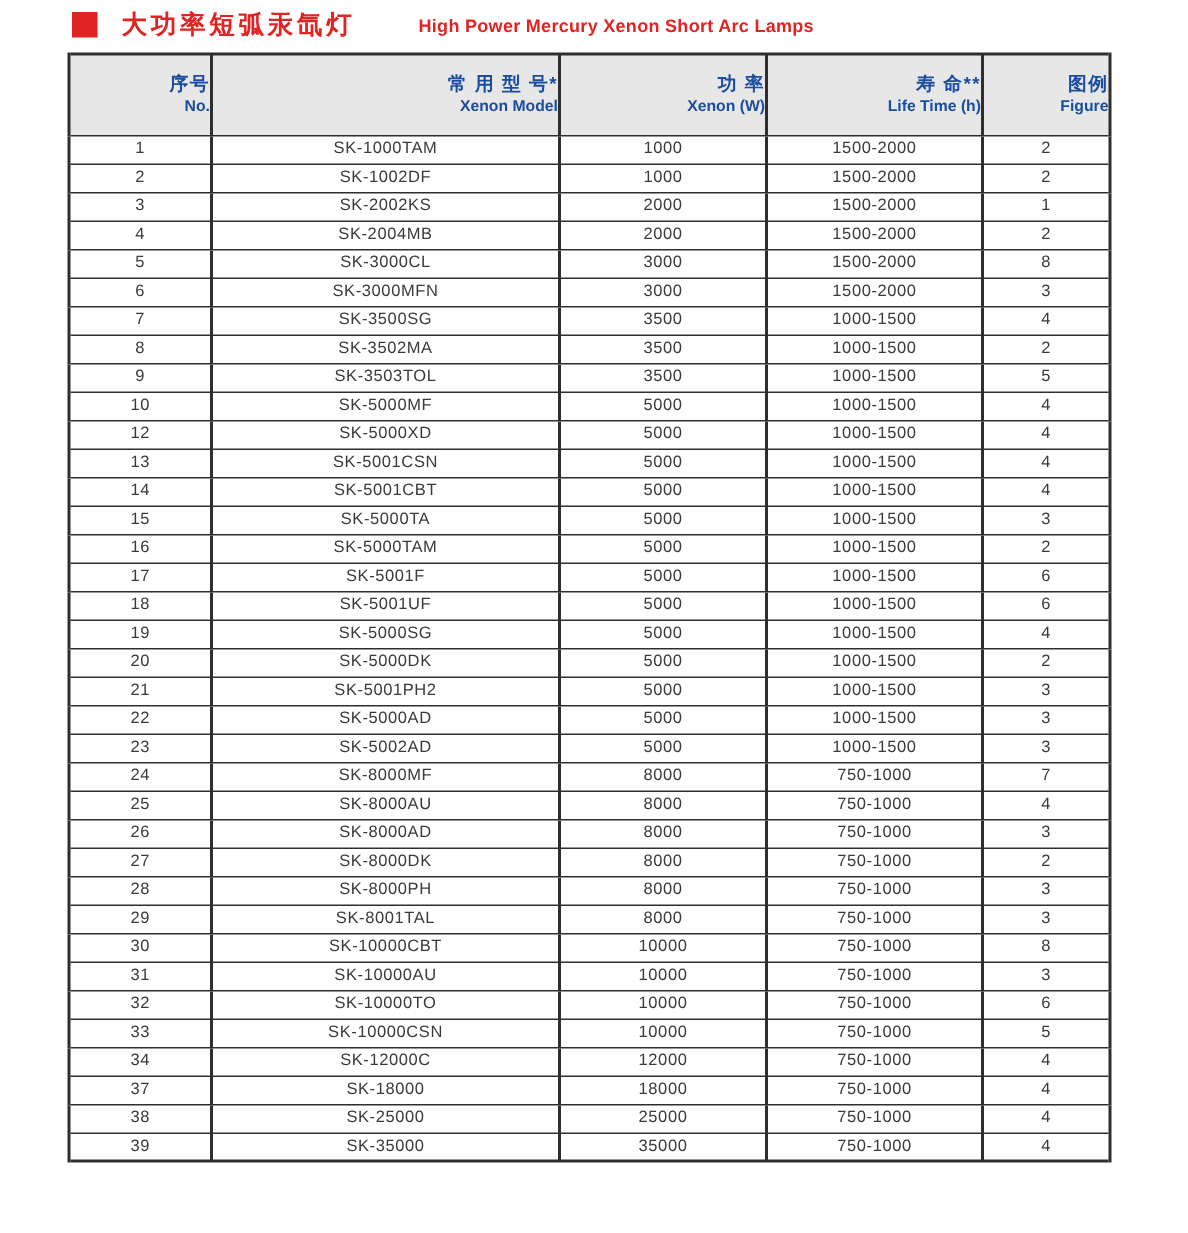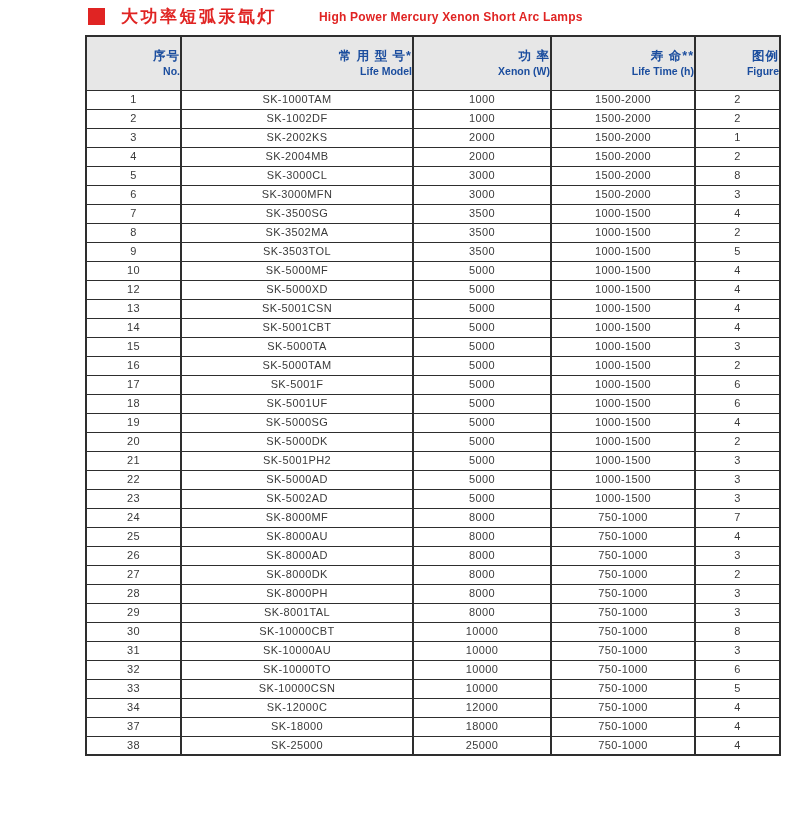--- a/index.html
+++ b/index.html
@@ -9,21 +9,21 @@
     --border-dark:#2e2e2e;
     --cell-text:#3a3a3a;
   }
   *{box-sizing:border-box;margin:0;padding:0;}
   html,body{background:#ffffff;}
   body{
     width:792px;height:822px;
     font-family:"Liberation Sans","DejaVu Sans",sans-serif;
     overflow:hidden;
   }
-  .page{width:676px;height:822px;background:#ffffff;position:relative;margin-left:40px;}
+  .page{width:676px;height:822px;background:#ffffff;position:relative;}
   
   .title-bar{
     display:flex;align-items:center;
     padding-top:7px;margin-left:48px;height:26px;
   }
   .red-square{
     width:17px;height:17px;background:var(--accent-red);
     display:inline-block;flex:0 0 auto;
   }
   .title-zh{
@@ -100,21 +100,21 @@
         <col class="c-figure">
     </colgroup>
     <thead>
         <tr>
           <th>
             <div class="th-zh">序号</div>
             <div class="th-en">No.</div>
           </th>
           <th>
             <div class="th-zh">常 用 型 号*</div>
-            <div class="th-en">Life Model</div>
+            <div class="th-en">Xenon Model</div>
           </th>
           <th>
             <div class="th-zh">功 率</div>
             <div class="th-en">Xenon (W)</div>
           </th>
           <th>
             <div class="th-zh">寿 命**</div>
             <div class="th-en">Life Time (h)</div>
           </th>
           <th>
@@ -362,16 +362,23 @@
           <td>750-1000</td>
           <td>4</td>
         </tr>
         <tr>
           <td>38</td>
           <td>SK-25000</td>
           <td>25000</td>
           <td>750-1000</td>
           <td>4</td>
         </tr>
+        <tr>
+          <td>39</td>
+          <td>SK-35000</td>
+          <td>35000</td>
+          <td>750-1000</td>
+          <td>4</td>
+        </tr>
       </tbody>
   </table>
 
 </div>
 
 </body></html>

